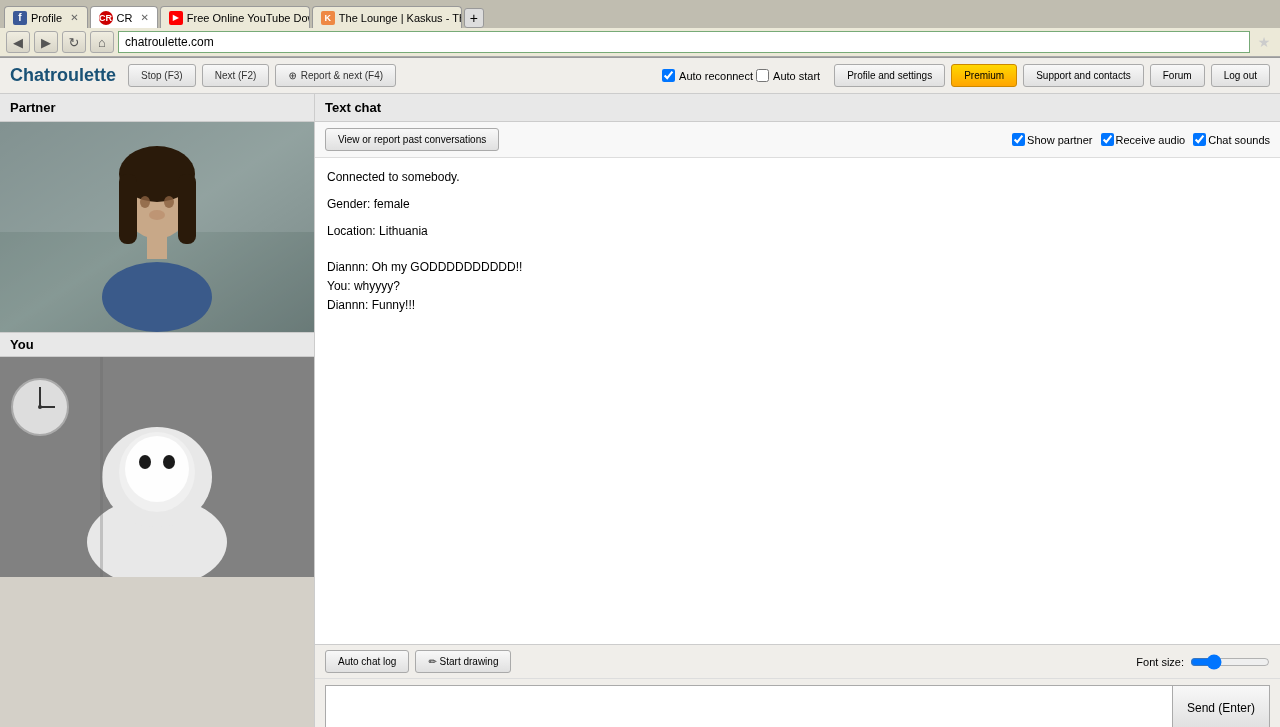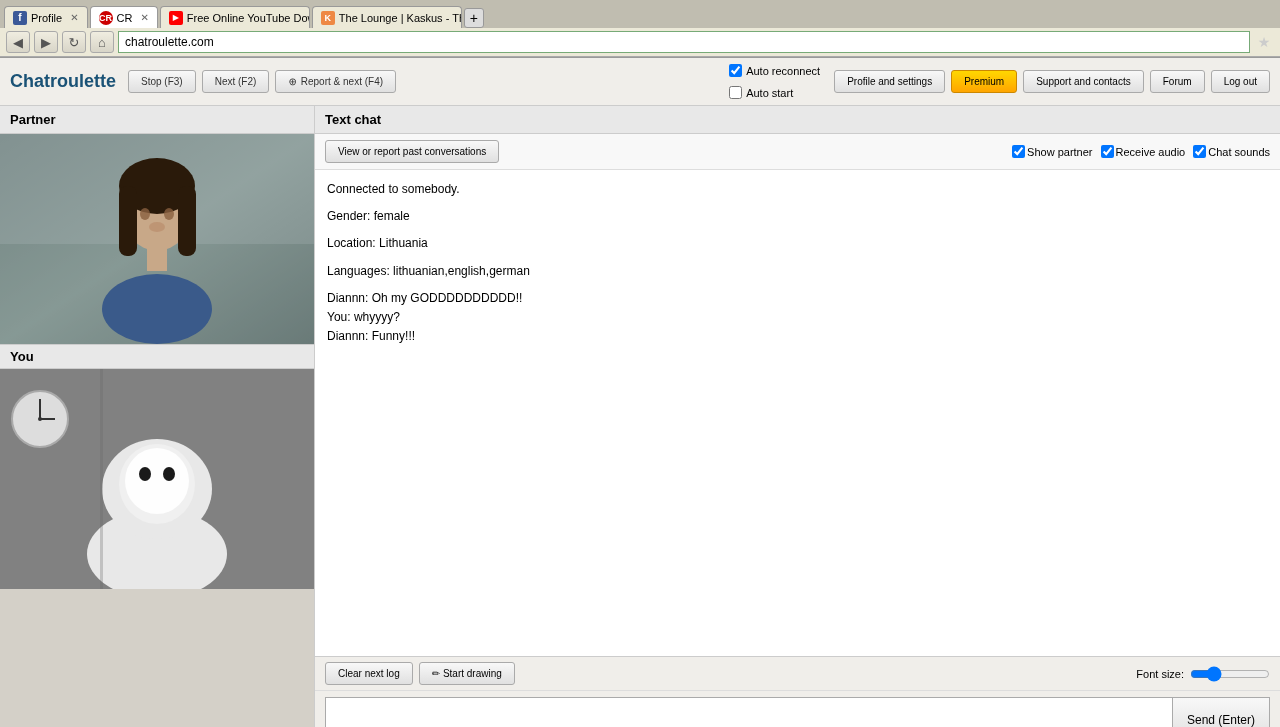--- a/index.html
+++ b/index.html
@@ -19,21 +19,21 @@
     .address-box { flex: 1; height: 22px; border: 1px solid #7a7; background: #fff; padding: 2px 6px; font-size: 12px; display: flex; align-items: center; }
     .star-btn { width: 20px; height: 22px; display: flex; align-items: center; justify-content: center; cursor: pointer; color: #ccc; font-size: 14px; }
     .toolbar { display: flex; align-items: center; gap: 6px; padding: 6px 10px; background: #f0eeea; border-bottom: 1px solid #ccc; }
     .logo { font-size: 18px; font-weight: bold; color: #1a5276; margin-right: 6px; }
     .btn { padding: 5px 12px; border: 1px solid #aaa; border-radius: 3px; background: linear-gradient(to bottom, #f8f8f8, #e0e0e0); cursor: pointer; font-size: 10px; white-space: nowrap; }
     .btn-stop { color: #333; }
     .btn-report { color: #333; display: flex; align-items: center; gap: 4px; }
     .btn-next { color: #333; }
     .btn-premium { background: linear-gradient(to bottom, #ffd700, #ffa500); border-color: #cc8800; }
     .toolbar-spacer { flex: 1; }
-    .toolbar-checks { display: flex; flex-direction: column; gap: 9px; margin-right: 8px; }
+    .toolbar-checks { display: flex; flex-direction: row; gap: 3px; margin-right: 8px; }
     .check-row { display: flex; align-items: center; gap: 4px; font-size: 11px; }
     .check-row input[type=checkbox] { width: 13px; height: 13px; }
 
     
     .main-content { display: flex; height: calc(100vh - 85px); }
     .left-panel { width: 315px; flex-shrink: 0; display: flex; flex-direction: column; border-right: 1px solid #ccc; }
     .panel-header { padding: 6px 10px; font-weight: bold; font-size: 13px; background: #e8e8e8; border-bottom: 1px solid #ccc; }
 
     .right-panel { flex: 1; display: flex; flex-direction: column; }
     .chat-header { padding: 6px 10px; font-weight: bold; font-size: 13px; background: #e8e8e8; border-bottom: 1px solid #ccc; }
@@ -230,30 +230,29 @@
         </div>
       </div>
     </div>
     <div class="chat-messages" id="chat-messages-container">
     <div>Connected to somebody.</div>
         <div style="height: 8px;"></div>
         <div>Gender: female</div>
         <div style="height: 8px;"></div>
         <div>Location: Lithuania</div>
         <div style="height: 8px;"></div>
-        <div>Languages: lithuanian,english,german</div>
         <div style="height: 8px;"></div>
         <div>Diannn: Oh my GODDDDDDDDDD!!</div>
         <div>You: whyyyy?</div>
         <div>Diannn: Funny!!!</div>
       </div>
     <div class="chat-bottom">
       <div class="chat-actions">
         <div class="chat-actions-left">
-          <button class="btn">Clear next log</button>
+          <button class="btn">Auto chat log</button>
           <button class="btn">
             <span>✏</span>
             <span>Start drawing</span>
           </button>
         </div>
         <div class="font-size-row">
           <span>Font size:</span>
           <input type="range" class="slider" min="8" max="24" value="12" style="">
         </div>
       </div>

